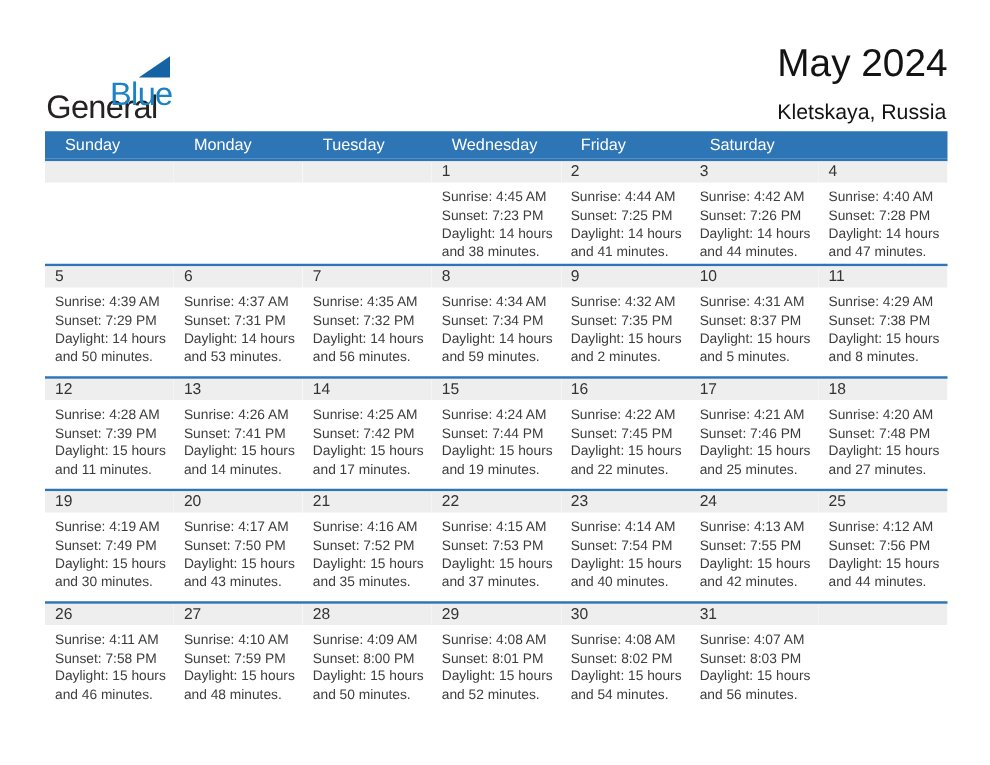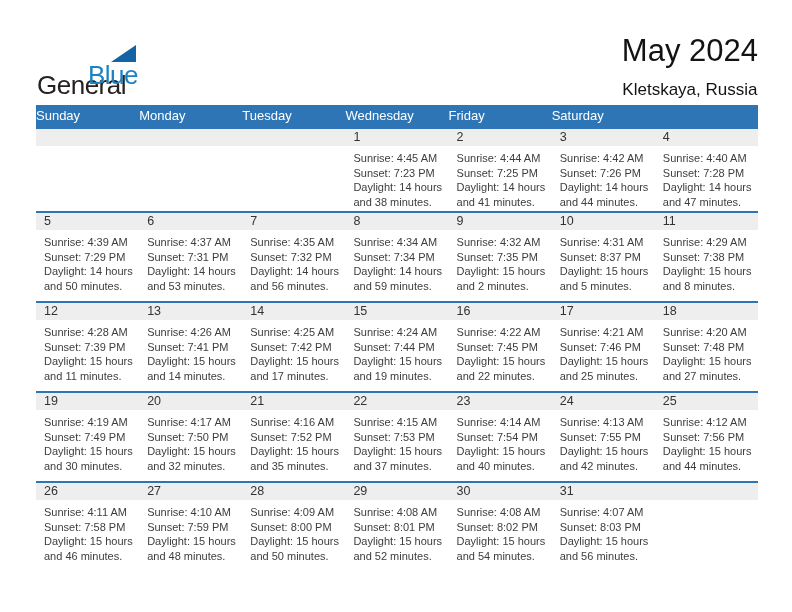--- a/index.html
+++ b/index.html
@@ -14,27 +14,27 @@
     width:792px;height:612px;background:#ffffff;position:relative;
     font-family:"Liberation Sans", sans-serif;overflow:hidden;
     -webkit-font-smoothing:antialiased;
   }
   
   .logo-general{position:absolute;left:37px;top:41px;font-size:26px;color:#262223;letter-spacing:-0.5px;margin-top:29px;}
   .logo-tri{position:absolute;left:111px;top:45px;width:0;height:0;
     border-left:25px solid transparent;border-bottom:17px solid var(--logo-tri);}
   .logo-blue{position:absolute;left:88px;top:60px;font-size:26px;color:var(--logo-blue);letter-spacing:-0.5px;}
   
-  .title-block{position:absolute;right:34px;top:33px;text-align:center;}
+  .title-block{position:absolute;right:34px;top:33px;text-align:left;}
   .page-title{font-size:31px;color:#131313;font-weight:400;}
   .page-subtitle{font-size:17px;color:#131313;margin-top:11px;}
   
   .calendar{position:absolute;left:36px;top:105px;width:722px;}
   .wd-row{display:grid;grid-template-columns:repeat(7,1fr);background:var(--header-blue);height:22px;}
-  .wd-cell{color:#ffffff;font-size:13px;line-height:22px;padding-left:0;overflow:hidden;white-space:nowrap;}
+  .wd-cell{color:#ffffff;font-size:13px;line-height:22px;padding-left:16px;overflow:hidden;white-space:nowrap;}
   .week-row{display:grid;grid-template-columns:repeat(7,1fr);border-top:2px solid var(--header-blue);height:88px;}
   .week-row.first{height:82px;}
   .day-cell{overflow:hidden;}
   .day-num{height:17px;background:var(--band-gray);font-size:12.5px;line-height:17px;padding-left:8px;color:#333333;}
   .day-info{padding:5px 0 0 8px;font-size:11px;line-height:14.7px;color:var(--body-text);}
   .day-info div{white-space:nowrap;}
 </style>
 </head>
 <body>
 
@@ -261,21 +261,21 @@
             <div>Daylight: 15 hours</div>
             <div>and 30 minutes.</div>
           </div>
         </div>
         <div class="day-cell">
           <div class="day-num">20</div>
           <div class="day-info">
             <div>Sunrise: 4:17 AM</div>
             <div>Sunset: 7:50 PM</div>
             <div>Daylight: 15 hours</div>
-            <div>and 32 minutes.</div>
+            <div>and 43 minutes.</div>
           </div>
         </div>
         <div class="day-cell">
           <div class="day-num">21</div>
           <div class="day-info">
             <div>Sunrise: 4:16 AM</div>
             <div>Sunset: 7:52 PM</div>
             <div>Daylight: 15 hours</div>
             <div>and 35 minutes.</div>
           </div>

